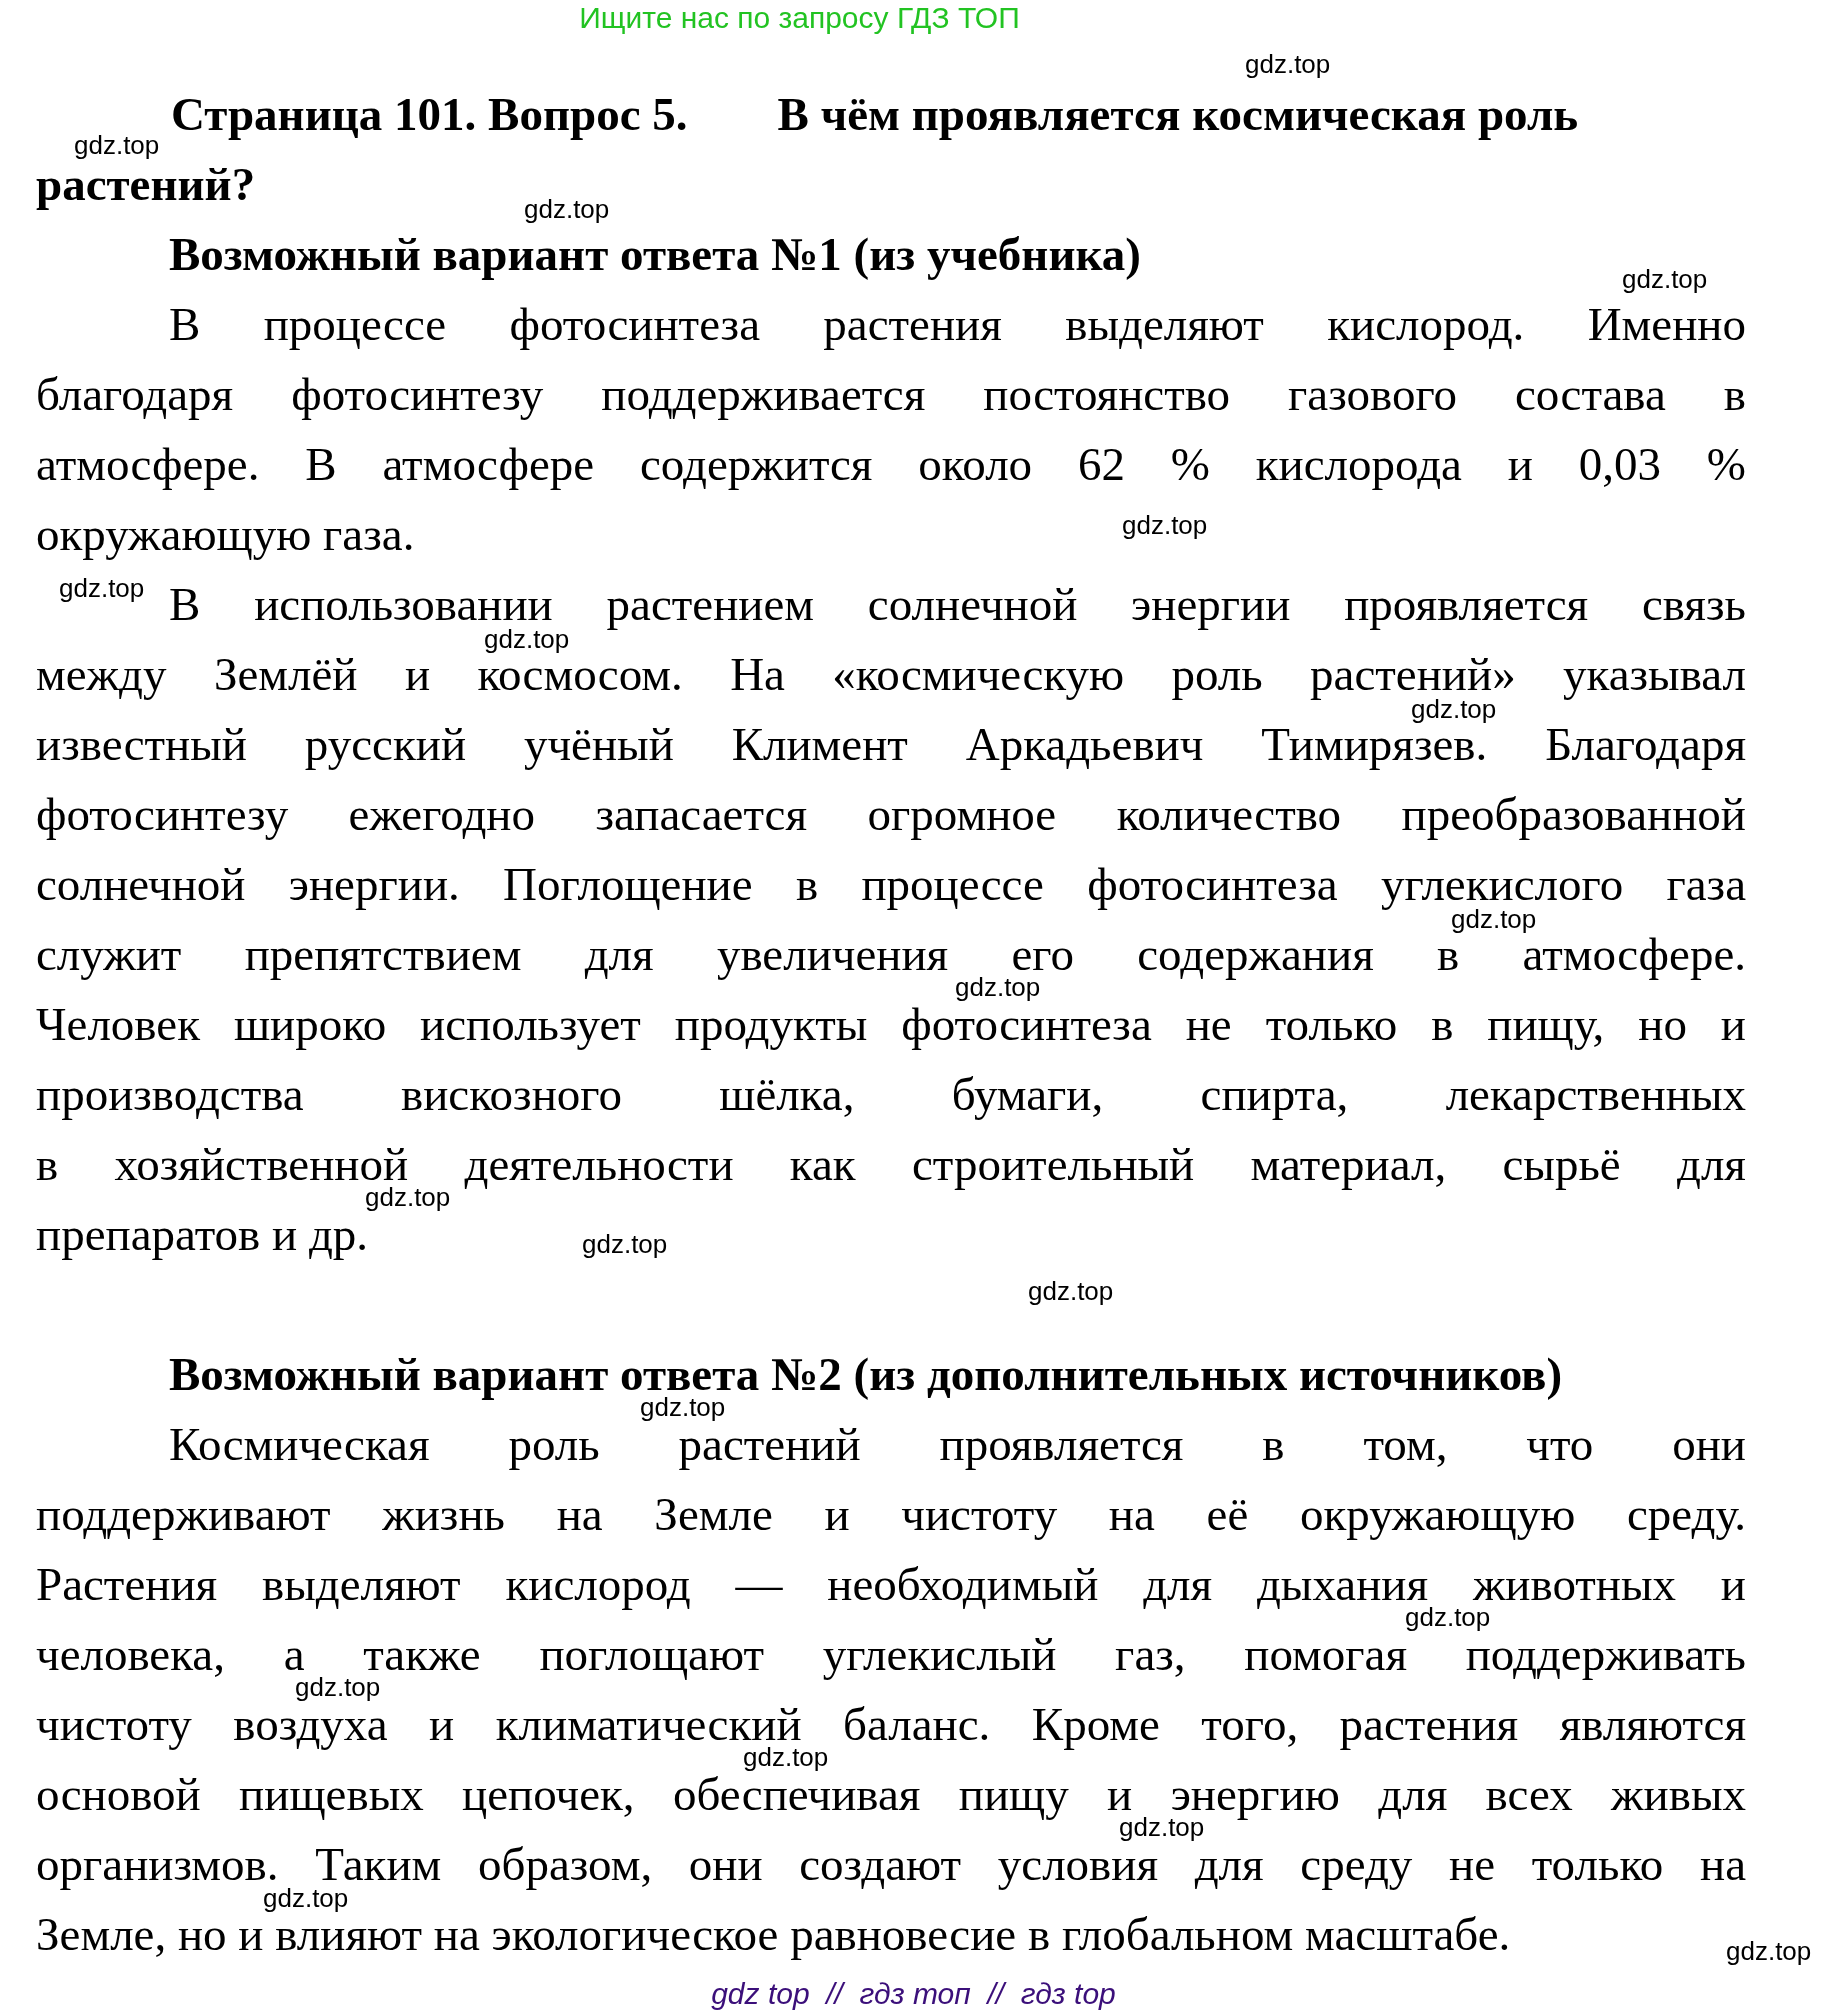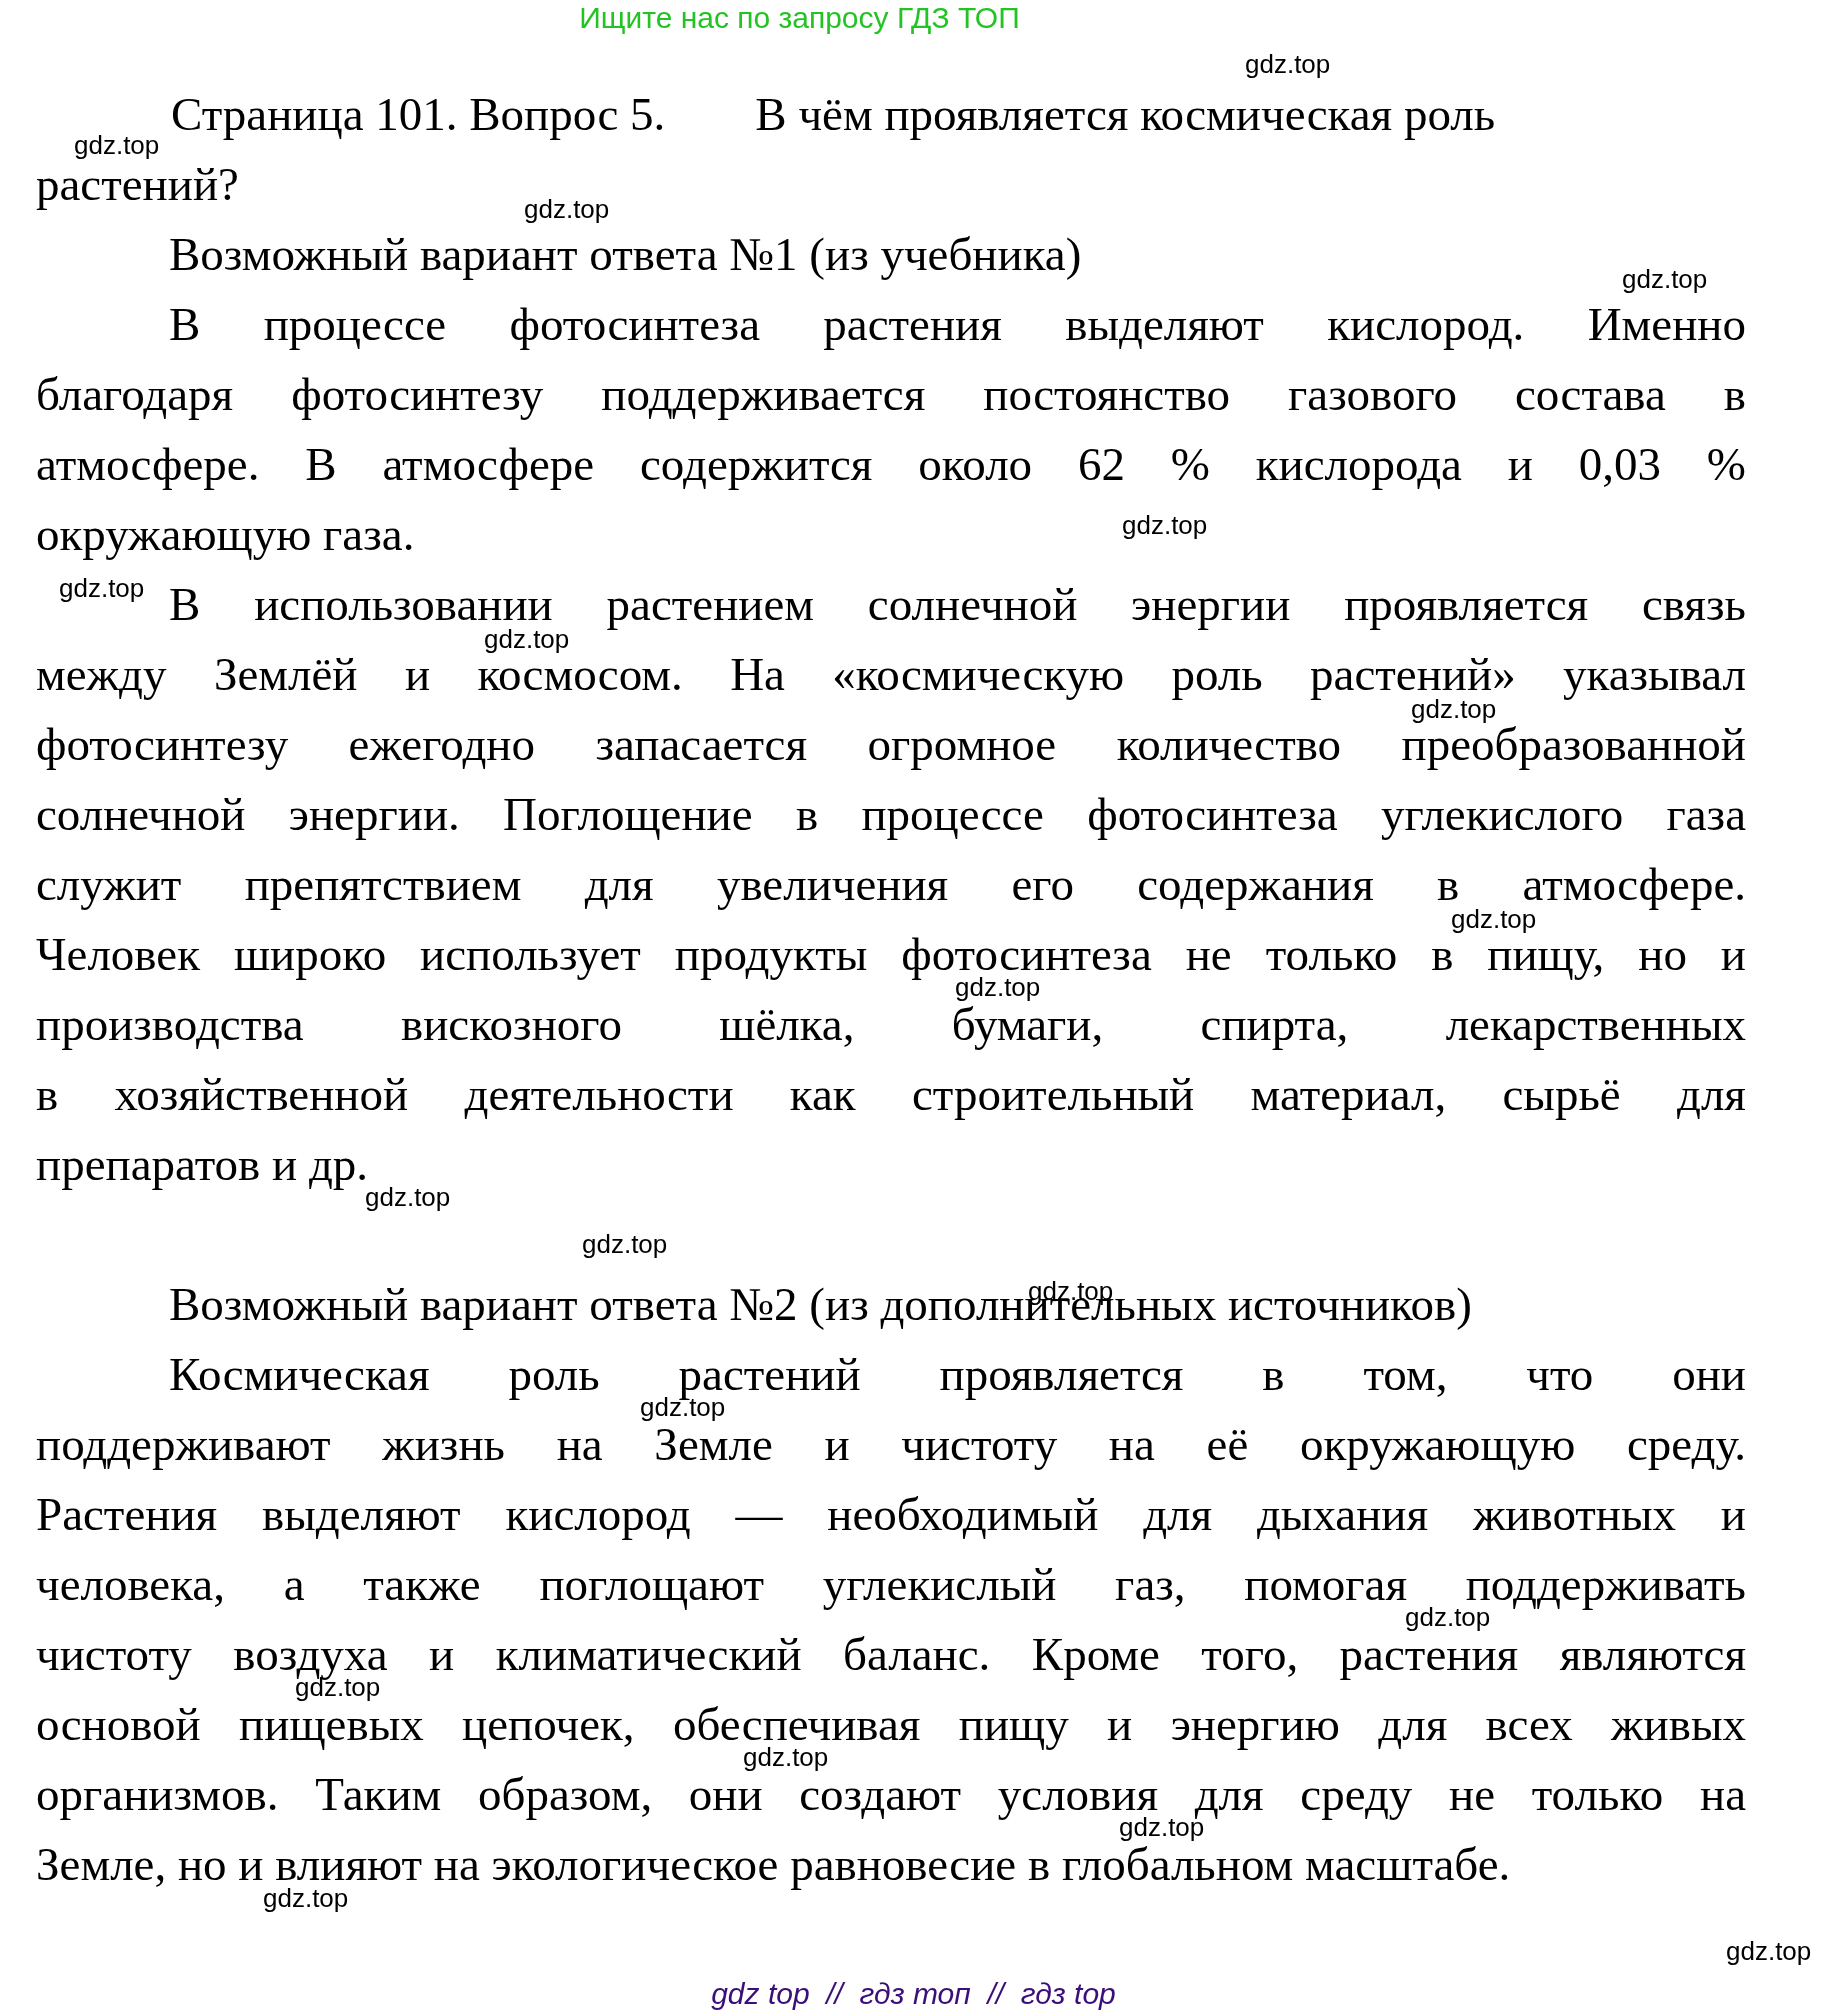--- a/index.html
+++ b/index.html
@@ -1,21 +1,21 @@
 <!DOCTYPE html>
 <html style="font-size:14.4px"><head>
 <meta charset="utf-8">
 <style>
   html, body { margin:0; padding:0; background:#ffffff; }
   body { width:1827px; height:2013px; position:relative; overflow:hidden; font-family:"Liberation Serif", serif; color:#000; }
   .top-banner { position:absolute; top:0; left:0; width:1599px; text-align:center; font-family:"Liberation Sans", sans-serif; font-size:30px; color:#22c322; line-height:36px; }
   .footer { position:absolute; top:1977px; left:0; width:1827px; text-align:center; font-family:"Liberation Sans", sans-serif; font-size:30px; color:#3b0f7a;font-style:italic; }
   .content { position:absolute; left:36px; top:79px; width:1710px; }
   .line { font-size:47px; line-height:70px; white-space:nowrap; height:70px; }
-  .bold { font-weight:normal; }
+  .bold { font-weight:bold; }
   .justify { text-align:justify; text-align-last:justify; white-space:normal; height:auto; }
   .indent { padding-left:133px; }
   .wm { position:absolute; font-family:"Liberation Sans", sans-serif; font-size:26px; color:#000; }
   .gap { height:70px; }
 </style>
 </head>
 <body>
 
 <div class="top-banner">Ищите нас по запросу ГДЗ ТОП</div>
 
@@ -25,20 +25,21 @@
   </div>
   <div class="line bold">растений?</div>
   <div class="line bold indent">Возможный вариант ответа №1 (из учебника)</div>
 
   <div class="line justify indent">В процессе фотосинтеза растения выделяют кислород. Именно</div>
   <div class="line justify">благодаря фотосинтезу поддерживается постоянство газового состава в</div>
   <div class="line justify">атмосфере. В атмосфере содержится около 62 % кислорода и 0,03 %</div>
   <div class="line">окружающую газа.</div>
   <div class="line justify indent">В использовании растением солнечной энергии проявляется связь</div>
   <div class="line justify">между Землёй и космосом. На «космическую роль растений» указывал</div>
+  <div class="line justify">известный русский учёный Климент Аркадьевич Тимирязев. Благодаря</div>
   <div class="line justify">фотосинтезу ежегодно запасается огромное количество преобразованной</div>
   <div class="line justify">солнечной энергии. Поглощение в процессе фотосинтеза углекислого газа</div>
   <div class="line justify">служит препятствием для увеличения его содержания в атмосфере.</div>
   <div class="line justify">Человек широко использует продукты фотосинтеза не только в пищу, но и</div>
   <div class="line justify">производства вискозного шёлка, бумаги, спирта, лекарственных</div>
   <div class="line justify">в хозяйственной деятельности как строительный материал, сырьё для</div>
   <div class="line">препаратов и др.</div>
 
   <div class="gap"></div>
 

